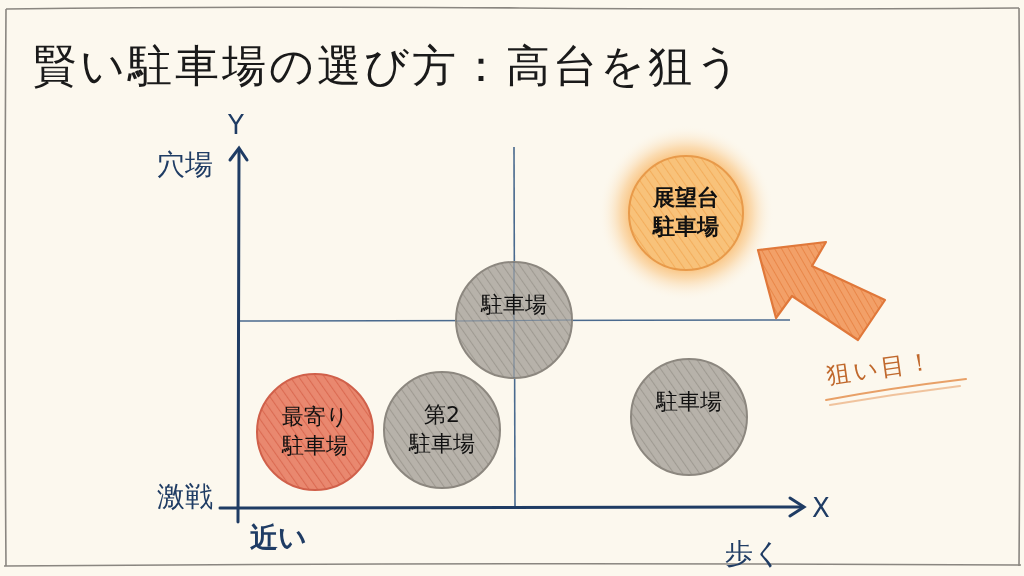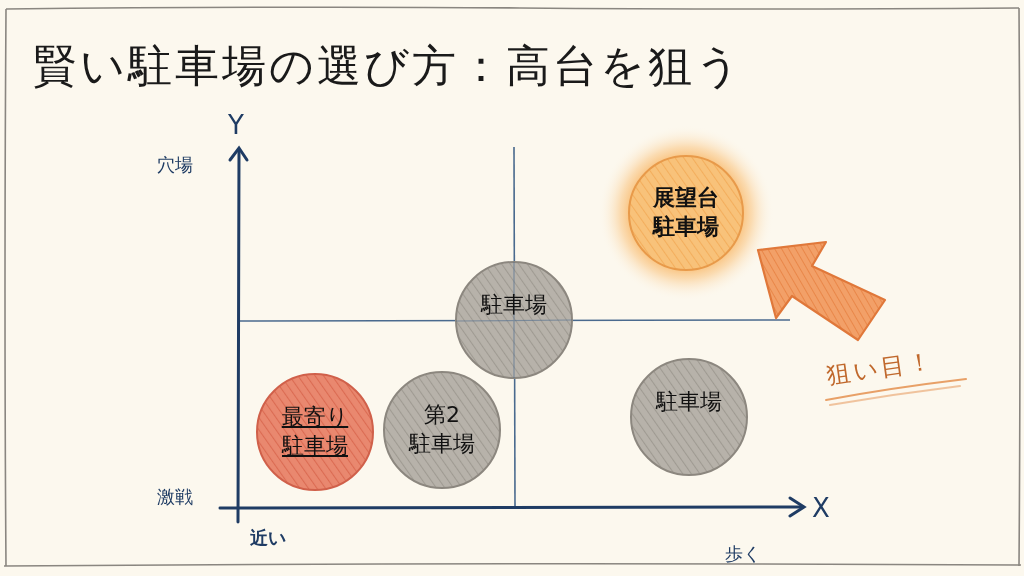--- a/index.html
+++ b/index.html
@@ -10,21 +10,21 @@
     position: relative;
   }
   .canvas { position: absolute; left: 0; top: 0; width: 1024px; height: 472px; }
   .frame { position: absolute; left: 0; top: 0; }
   .title {
     position: absolute; left: 33px; top: 38px;
     font-size: 44px; letter-spacing: 3px; color: #1a1a1a;
     white-space: nowrap; line-height: 56px;
   }
   .axis-label {
-    position: absolute; color: #1f3c64; font-size: 18px; line-height: 30px; white-space: nowrap;
+    position: absolute; color: #1f3c64; font-size: 28px; line-height: 30px; white-space: nowrap;
   }
   .circle-label {
     position: absolute; width: 130px; text-align: center;
     font-size: 22px; line-height: 29px; color: #111;
   }
   .circle-label span { display: block; }
   .callout {
     position: absolute; left: 826px; top: 352px;
     font-size: 24px; color: #c0682c; letter-spacing: 3px;
     transform: rotate(-8deg); white-space: nowrap;
@@ -104,21 +104,21 @@
 
   <div class="title">賢い駐車場の選び方：高台を狙う</div>
 
   <div class="axis-label" style="left:228px; top:110px; font-size:26px;">Y</div>
   <div class="axis-label" style="left:812px; top:493px; font-size:26px;">X</div>
   <div class="axis-label" style="left:157px; top:150px;">穴場</div>
   <div class="axis-label" style="left:157px; top:482px;">激戦</div>
   <div class="axis-label" style="left:250px; top:523px;font-weight:bold;">近い</div>
   <div class="axis-label" style="left:725px; top:539px;">歩く</div>
 
-  <div class="circle-label" style="left:250px; top:402px;text-decoration:underline;">
+  <div class="circle-label" style="left:250px; top:402px;">
     <span>最寄り</span>
     <span>駐車場</span>
   </div>
   <div class="circle-label" style="left:377px; top:400px;">
     <span>第2</span>
     <span>駐車場</span>
   </div>
   <div class="circle-label" style="left:449px; top:290px;">
     <span>駐車場</span>
   </div>

